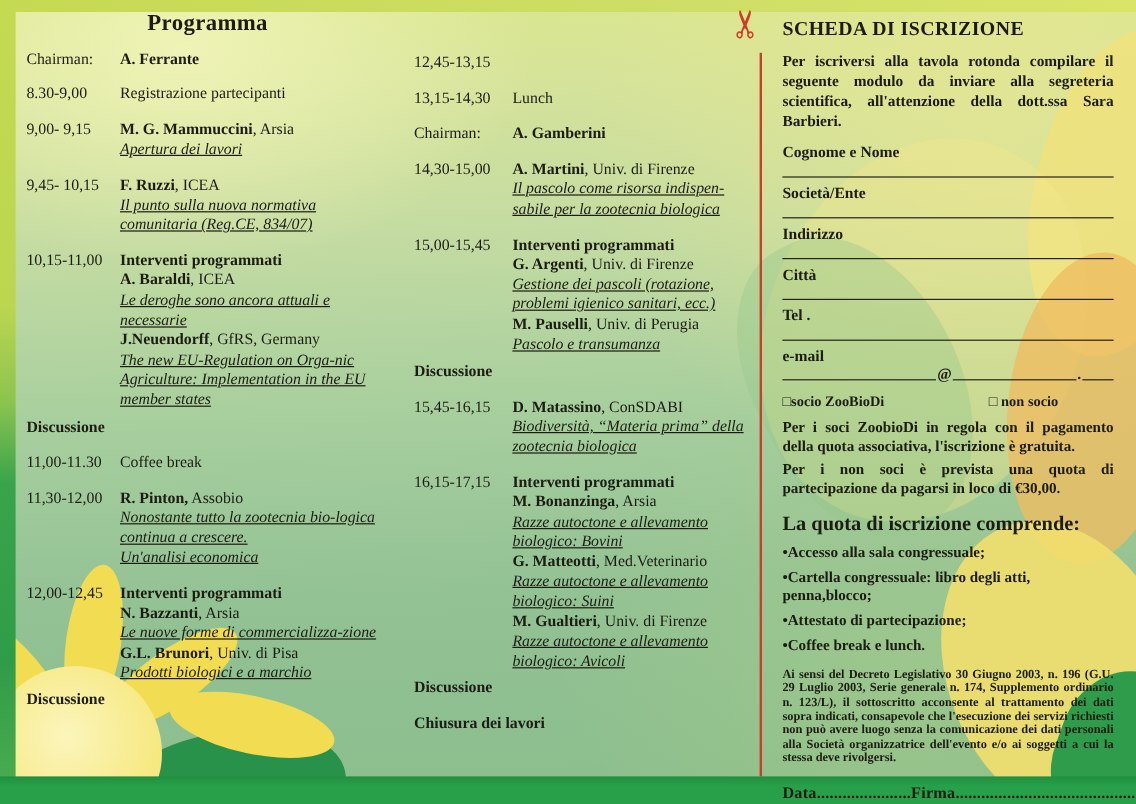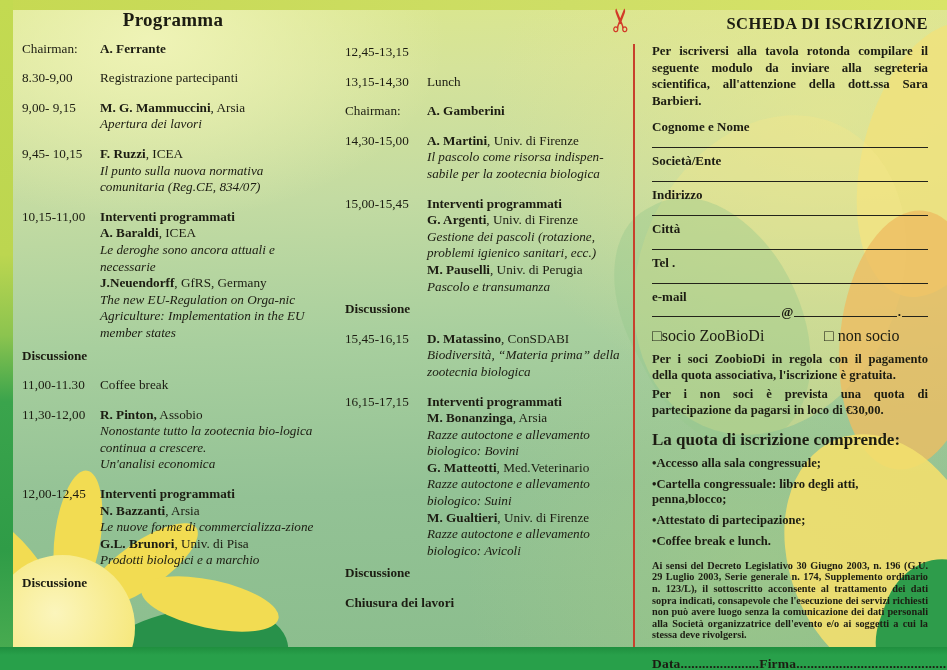--- a/index.html
+++ b/index.html
@@ -29,37 +29,37 @@
   .col{position:absolute;z-index:6;font-size:13.2px;line-height:16.6px;}
   #col-left{left:22px;top:12px;width:302px;}
   #col-mid{left:345px;top:44px;width:286px;}
   .prog-title{font-size:19px;font-weight:bold;text-align:center;margin-bottom:12px;letter-spacing:.3px;}
   .prow{display:flex;margin-bottom:13px;}
   .time{flex:none;}
   #col-left .time{width:78px;}
   #col-mid .time{width:82px;}
   .pcontent{flex:1;}
   .b{font-weight:bold;}
-  .it{font-style:italic;}
+  .it{font-style:italic;text-decoration:underline;}
   .wide-row{font-weight:bold;margin:-7px 0 13px 0;}
   .wide-row.sp{margin-top:6px;}
   
   #reg{position:absolute;left:652px;top:14px;width:276px;z-index:6;}
-  .reg-title{text-align:right;font-weight:bold;font-size:16.5px;margin-bottom:9px;letter-spacing:.4px;}
+  .reg-title{text-align:left;font-weight:bold;font-size:16.5px;margin-bottom:9px;letter-spacing:.4px;}
   .reg-intro{font-weight:bold;font-size:12.8px;line-height:1.3;text-align:justify;margin-bottom:9px;}
   .field{margin-bottom:5px;}
   .flabel{font-weight:bold;font-size:13px;line-height:16px;}
   .fline{border-bottom:1.6px solid #23231a;height:12px;}
   .email-line{display:flex;align-items:flex-end;height:12px;font-weight:bold;}
   .email-line .seg{border-bottom:1.6px solid #23231a;height:12px;}
   .email-line .s1{flex:1.25;}
   .email-line .s2{flex:1;}
   .email-line .s3{width:26px;}
   .email-line .sym{padding:0 1px;font-size:13px;line-height:11px;}
-  .opts{display:flex;font-weight:normal;font-size:16px;margin:10px 0 6px 0;}
+  .opts{display:flex;font-weight:bold;font-size:12px;margin:10px 0 6px 0;}
   .opts .opt:first-child{width:172px;}
   .note{font-weight:bold;font-size:12.6px;line-height:1.28;text-align:justify;margin-bottom:3px;}
   .fee-title{font-weight:bold;font-size:17px;margin:12px 0 6px 0;}
   .bullet{font-weight:bold;font-size:12.6px;margin-bottom:6px;}
   .legal{font-weight:bold;font-size:10.3px;line-height:1.12;text-align:justify;margin-top:11px;}
   .sig{font-weight:bold;font-size:13.5px;margin-top:15px;letter-spacing:.2px;}
 </style>
 </head>
 <body>
 

